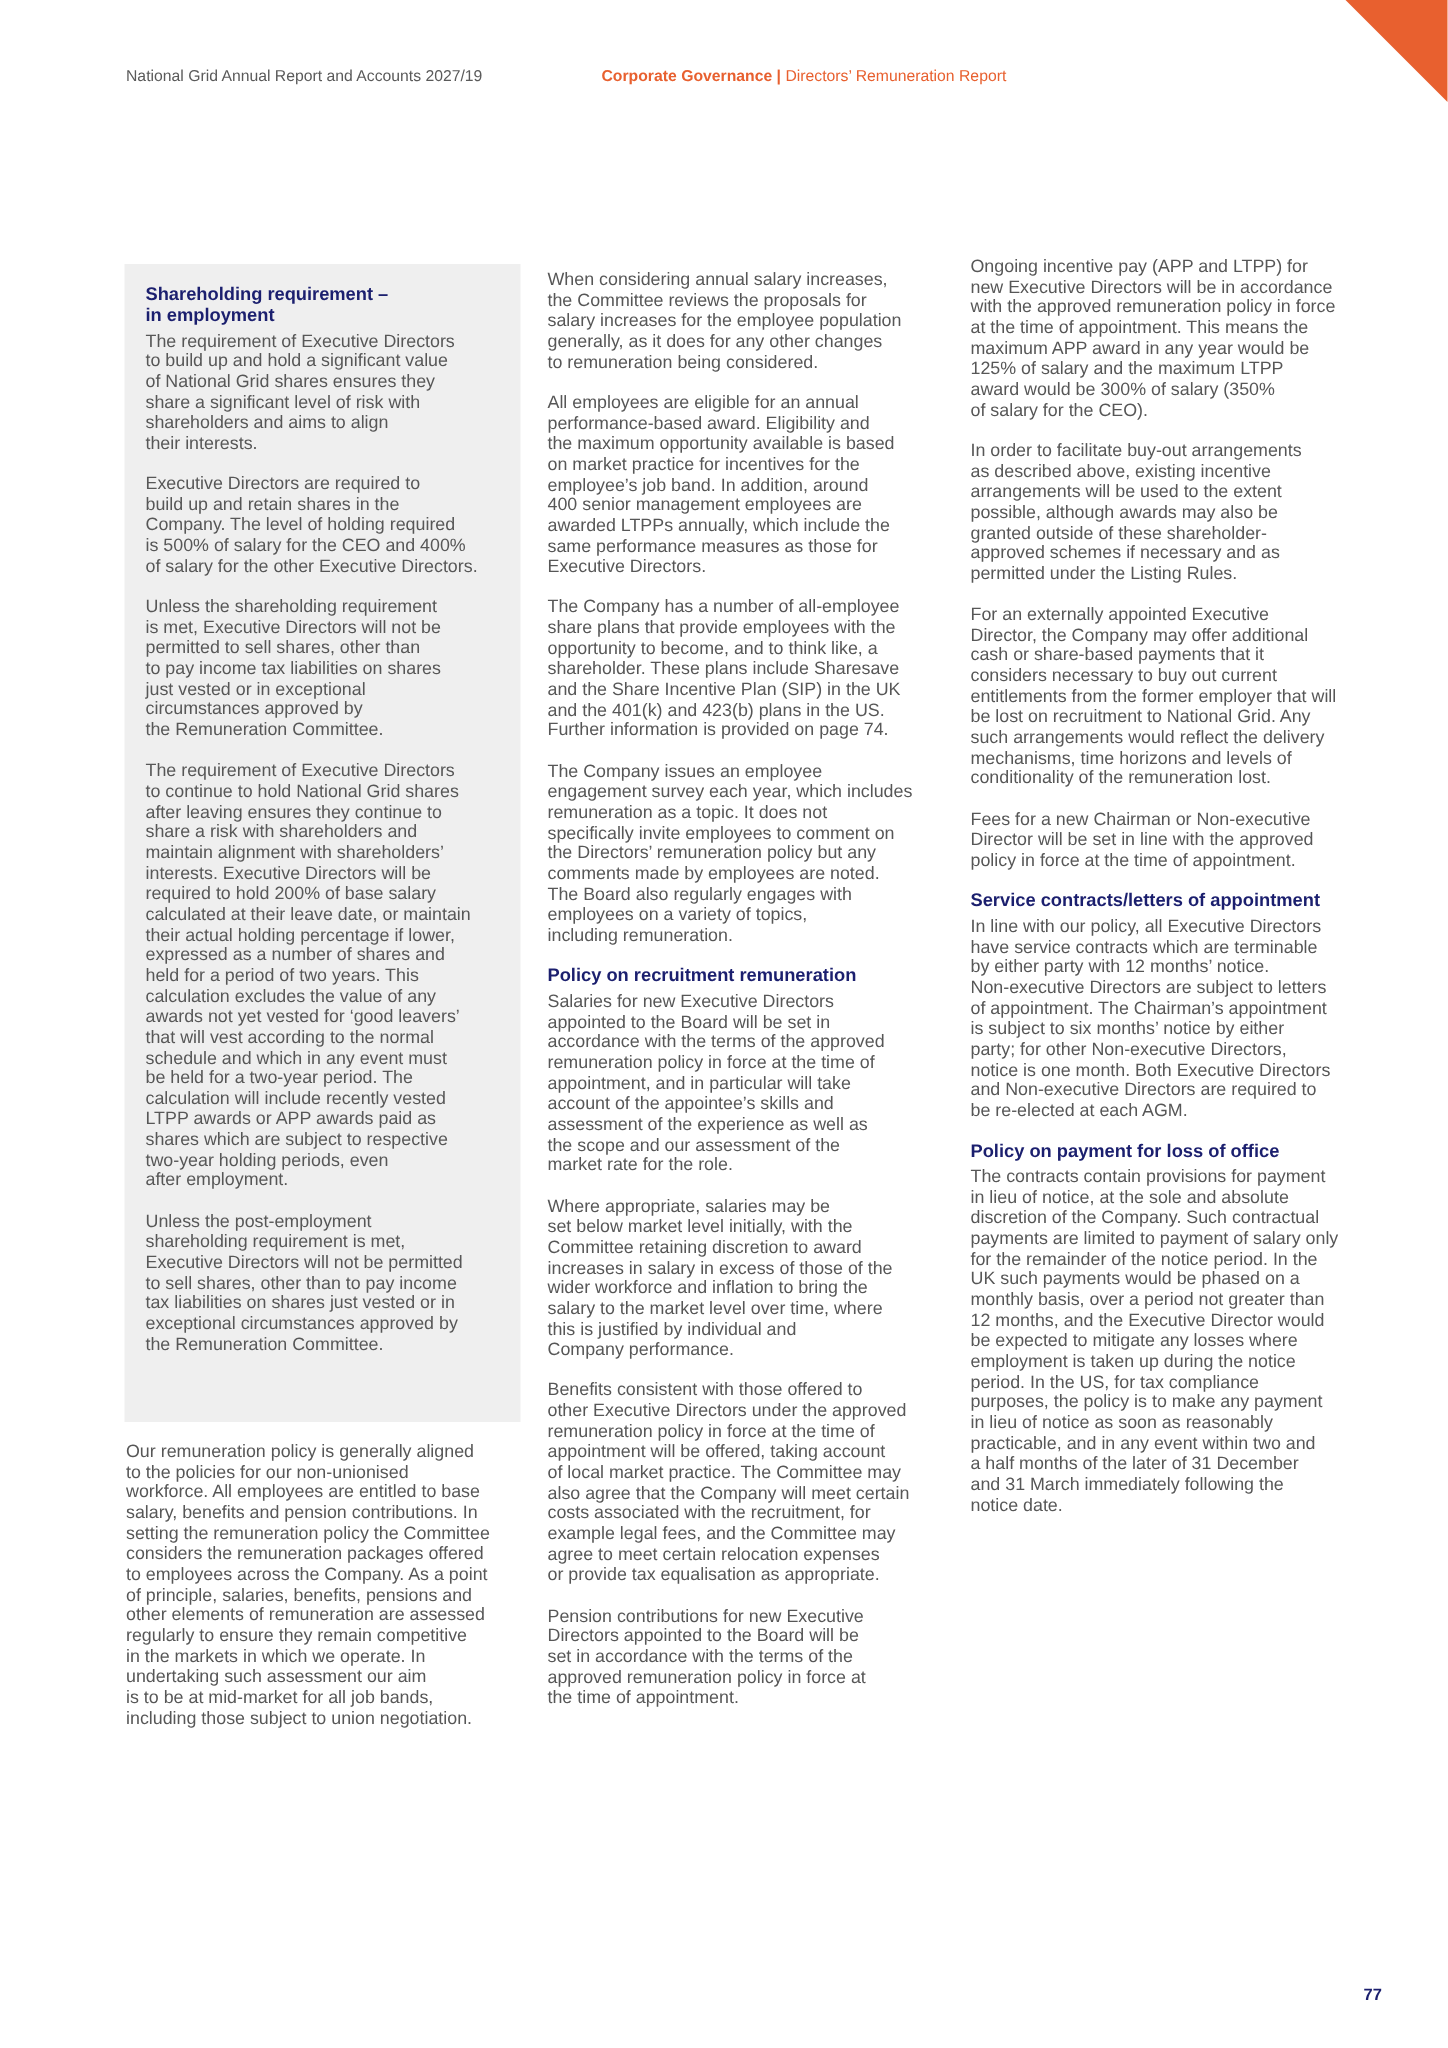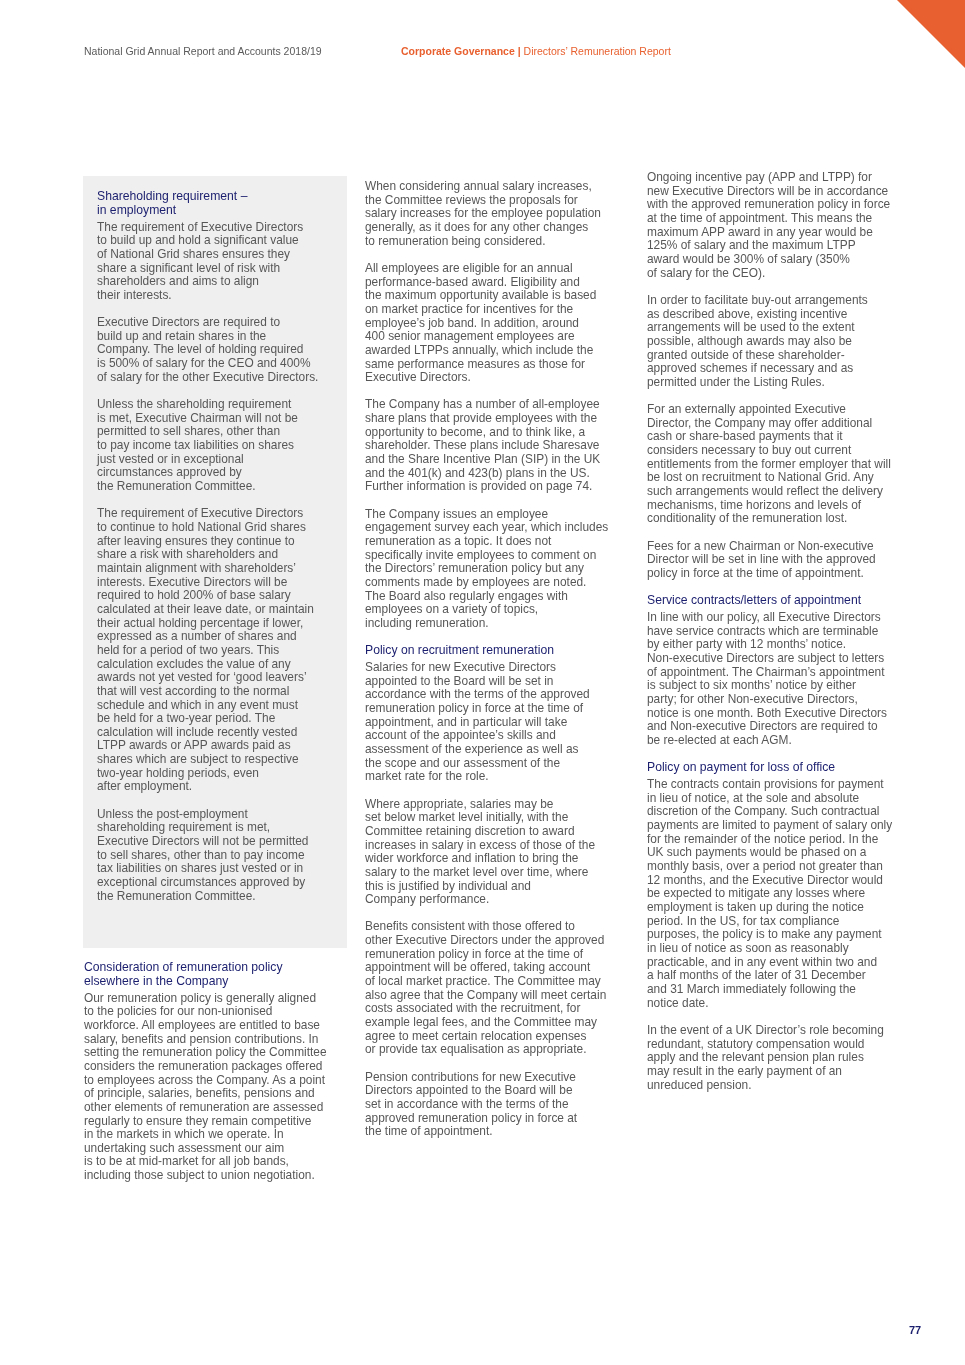--- a/index.html
+++ b/index.html
@@ -7,35 +7,35 @@
          font-family: "Liberation Sans", sans-serif; color: #575757; }
   .corner { position: absolute; top: 0; right: 0; width: 0; height: 0;
             border-top: 68px solid #e8602f; border-left: 68px solid transparent; }
   .header { position: absolute; top: 45px; left: 84px; font-size: 10.5px; color: #5a5a5a; white-space: nowrap; }
   .header .hsec { position: absolute; left: 281px; top: 0; white-space: nowrap; margin-left: 36px; }
   .header .bold { color: #e8602f; font-weight: bold; }
   .header .sep { color: #e8602f; font-weight: bold; }
   .header .sub { color: #e8602f; }
   .col { position: absolute; font-size: 11.9px; line-height: 13.65px; }
   .col p { margin: 0 0 13.65px 0; white-space: pre-line; }
-  .col h3 { margin: 0 0 3px 0; font-size: 12.2px; line-height: 13.8px; color: #1b1f6e; font-weight: normal; white-space: pre-line; }
+  .col h3 { margin: 0 0 3px 0; font-size: 12.2px; line-height: 13.8px; color: #1b1f6e; font-weight: bold; white-space: pre-line; }
   .panel { position: absolute; left: 83px; top: 176px; width: 264px; height: 772px; background: #efefef; }
   .c1 { left: 97px; top: 190px; width: 245px; }
   .c1b { left: 84px; top: 961px; width: 270px; }
   .c2 { left: 365px; top: 180px; width: 270px; }
   .c3 { left: 647px; top: 171px; width: 270px; }
   .pagenum { position: absolute; top: 1324px; left: 897px; font-size: 11px; font-weight: bold; color: #1b1f6e; margin-left: 12px; }
 </style>
 </head>
 <body>
 
 <div class="corner"></div>
 
 <div class="header">
-  <span>National Grid Annual Report and Accounts 2018/19</span>
+  <span>National Grid Annual Report and Accounts 2027/19</span>
   <span class="hsec">
     <span class="bold">Corporate Governance</span>
     <span class="sep">|</span>
     <span class="sub">Directors’ Remuneration Report</span>
   </span>
 </div>
 
 <div class="panel"></div>
 
 <div class="col c1">
@@ -46,21 +46,21 @@
 of National Grid shares ensures they
 share a significant level of risk with
 shareholders and aims to align
 their interests.</p>
   <p>Executive Directors are required to
 build up and retain shares in the
 Company. The level of holding required
 is 500% of salary for the CEO and 400%
 of salary for the other Executive Directors.</p>
   <p>Unless the shareholding requirement
-is met, Executive Chairman will not be
+is met, Executive Directors will not be
 permitted to sell shares, other than
 to pay income tax liabilities on shares
 just vested or in exceptional
 circumstances approved by
 the Remuneration Committee.</p>
   <p>The requirement of Executive Directors
 to continue to hold National Grid shares
 after leaving ensures they continue to
 share a risk with shareholders and
 maintain alignment with shareholders’
@@ -83,22 +83,20 @@
   <p>Unless the post-employment
 shareholding requirement is met,
 Executive Directors will not be permitted
 to sell shares, other than to pay income
 tax liabilities on shares just vested or in
 exceptional circumstances approved by
 the Remuneration Committee.</p>
 </div>
 
 <div class="col c1b">
-  <h3>Consideration of remuneration policy
-elsewhere in the Company</h3>
   <p>Our remuneration policy is generally aligned
 to the policies for our non-unionised
 workforce. All employees are entitled to base
 salary, benefits and pension contributions. In
 setting the remuneration policy the Committee
 considers the remuneration packages offered
 to employees across the Company. As a point
 of principle, salaries, benefits, pensions and
 other elements of remuneration are assessed
 regularly to ensure they remain competitive
@@ -224,20 +222,15 @@
 12 months, and the Executive Director would
 be expected to mitigate any losses where
 employment is taken up during the notice
 period. In the US, for tax compliance
 purposes, the policy is to make any payment
 in lieu of notice as soon as reasonably
 practicable, and in any event within two and
 a half months of the later of 31 December
 and 31 March immediately following the
 notice date.</p>
-  <p>In the event of a UK Director’s role becoming
-redundant, statutory compensation would
-apply and the relevant pension plan rules
-may result in the early payment of an
-unreduced pension.</p>
 </div>
 
 <div class="pagenum">77</div>
 
 </body></html>

